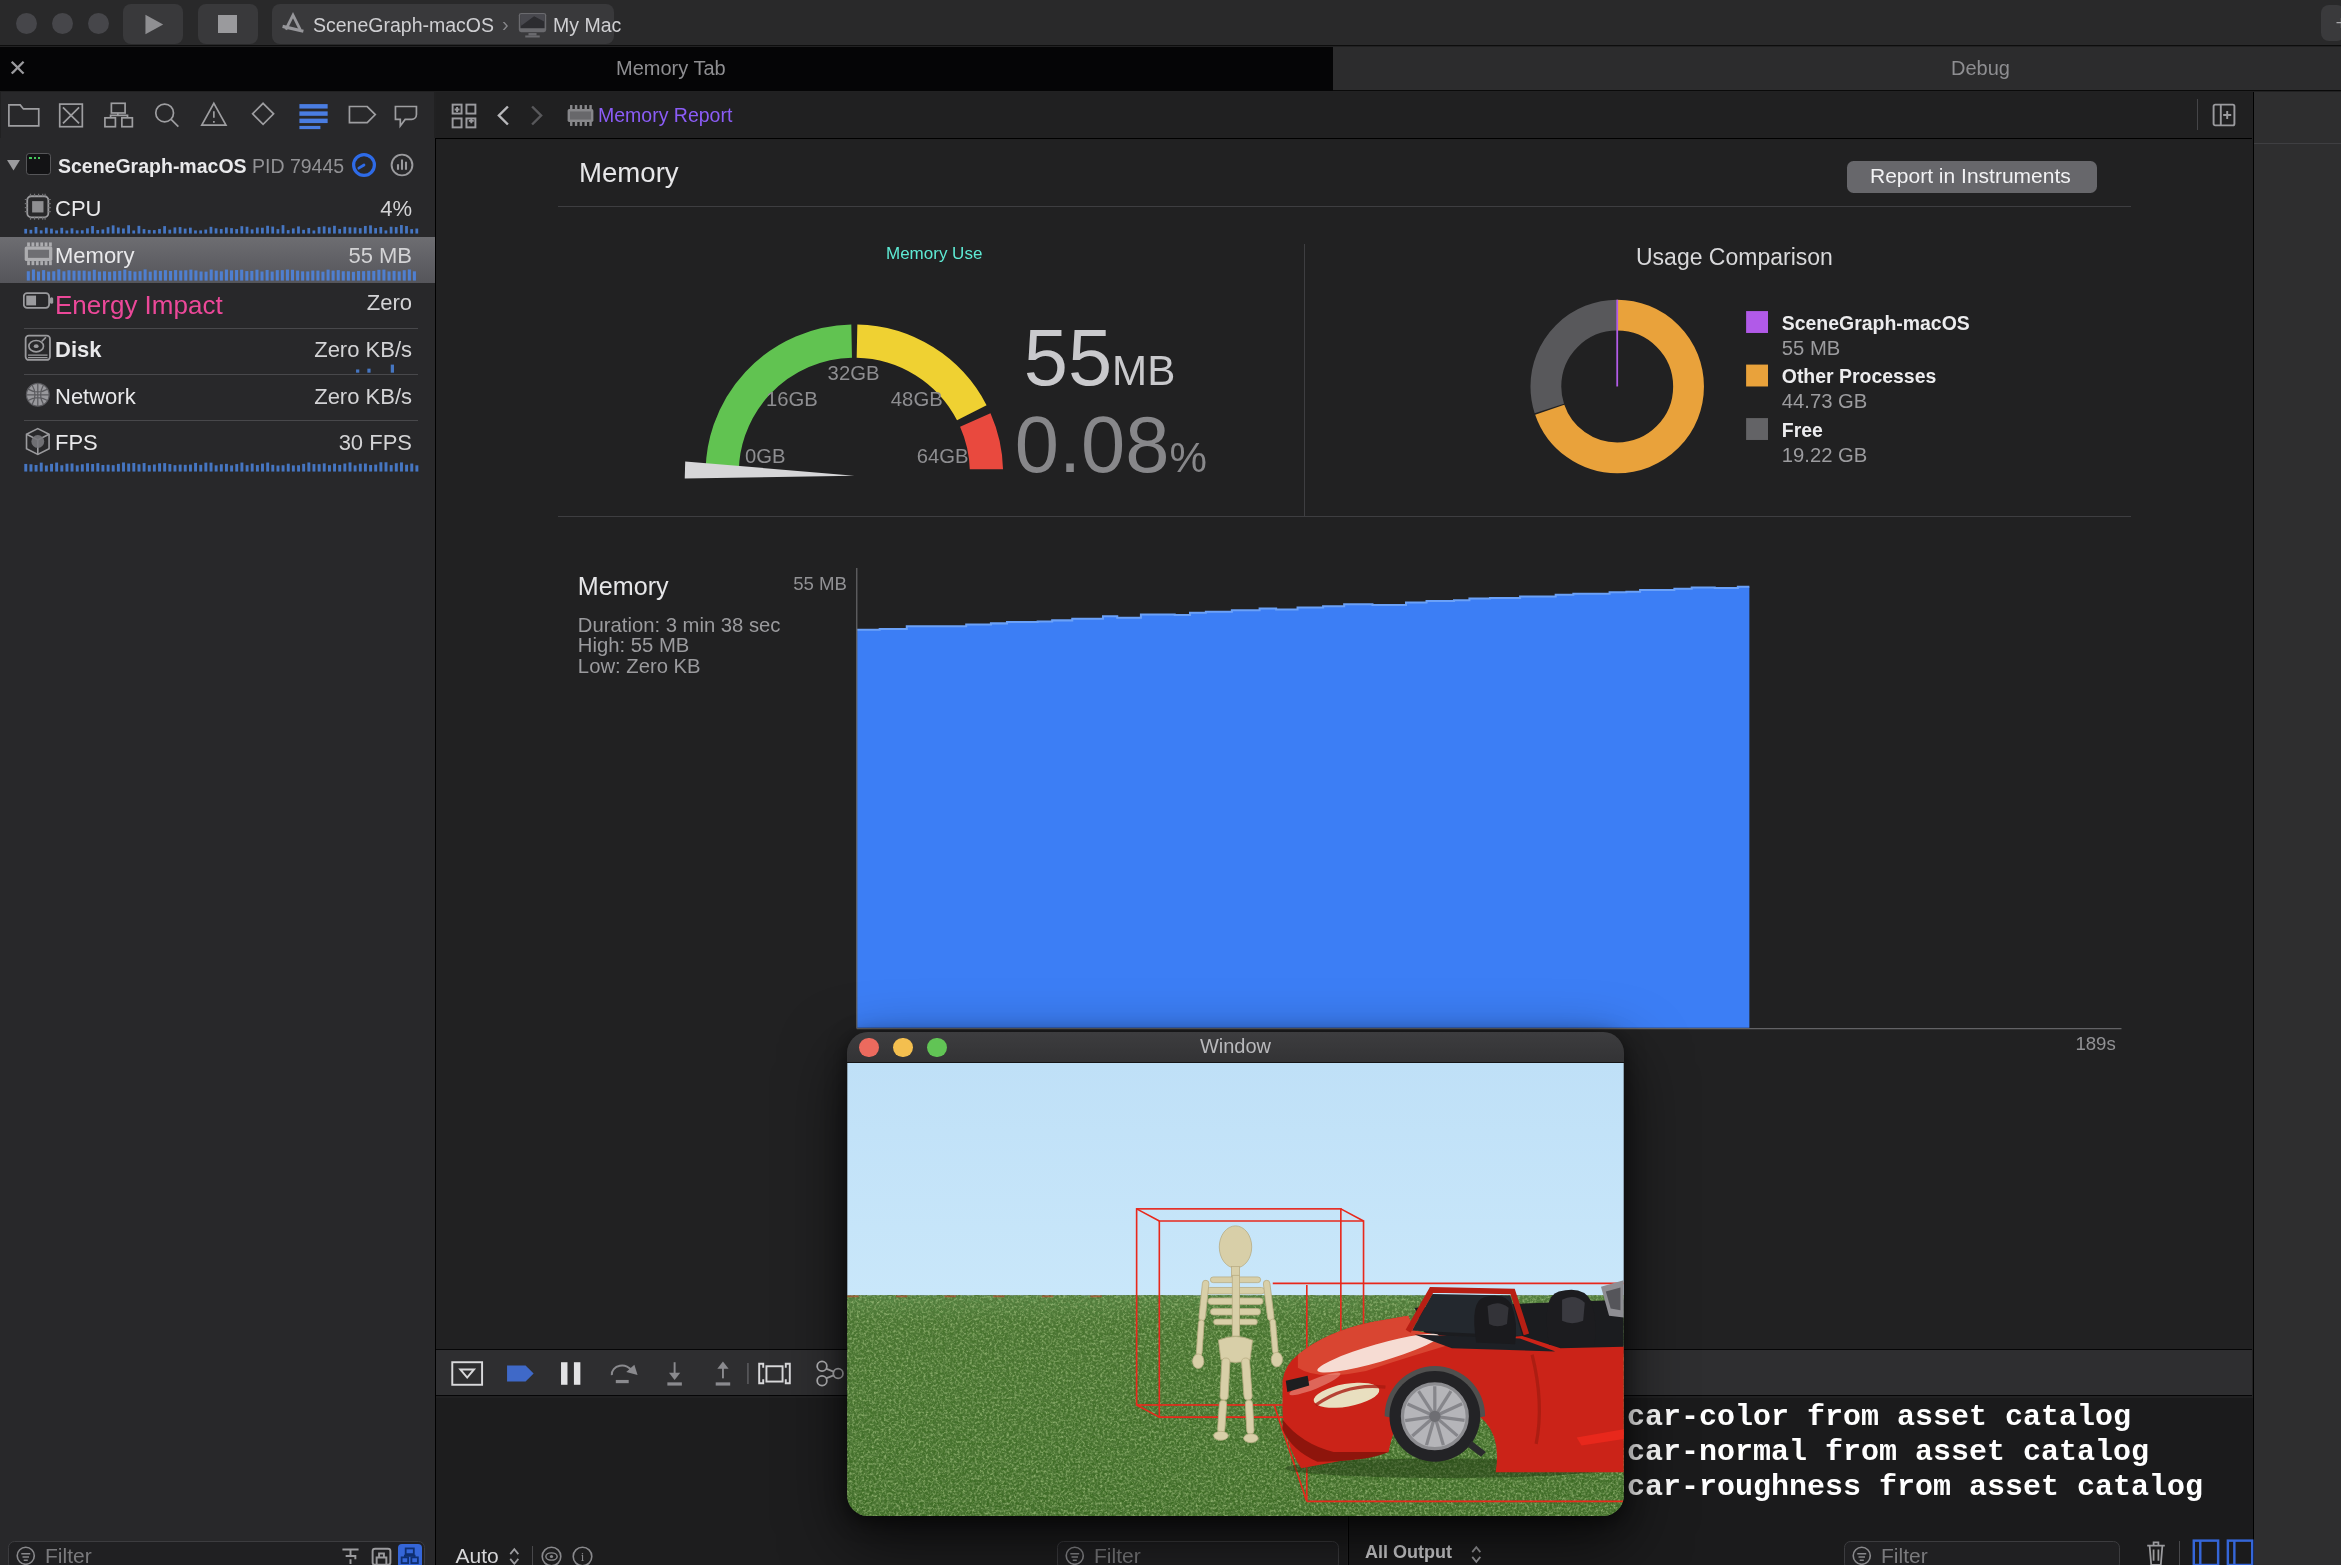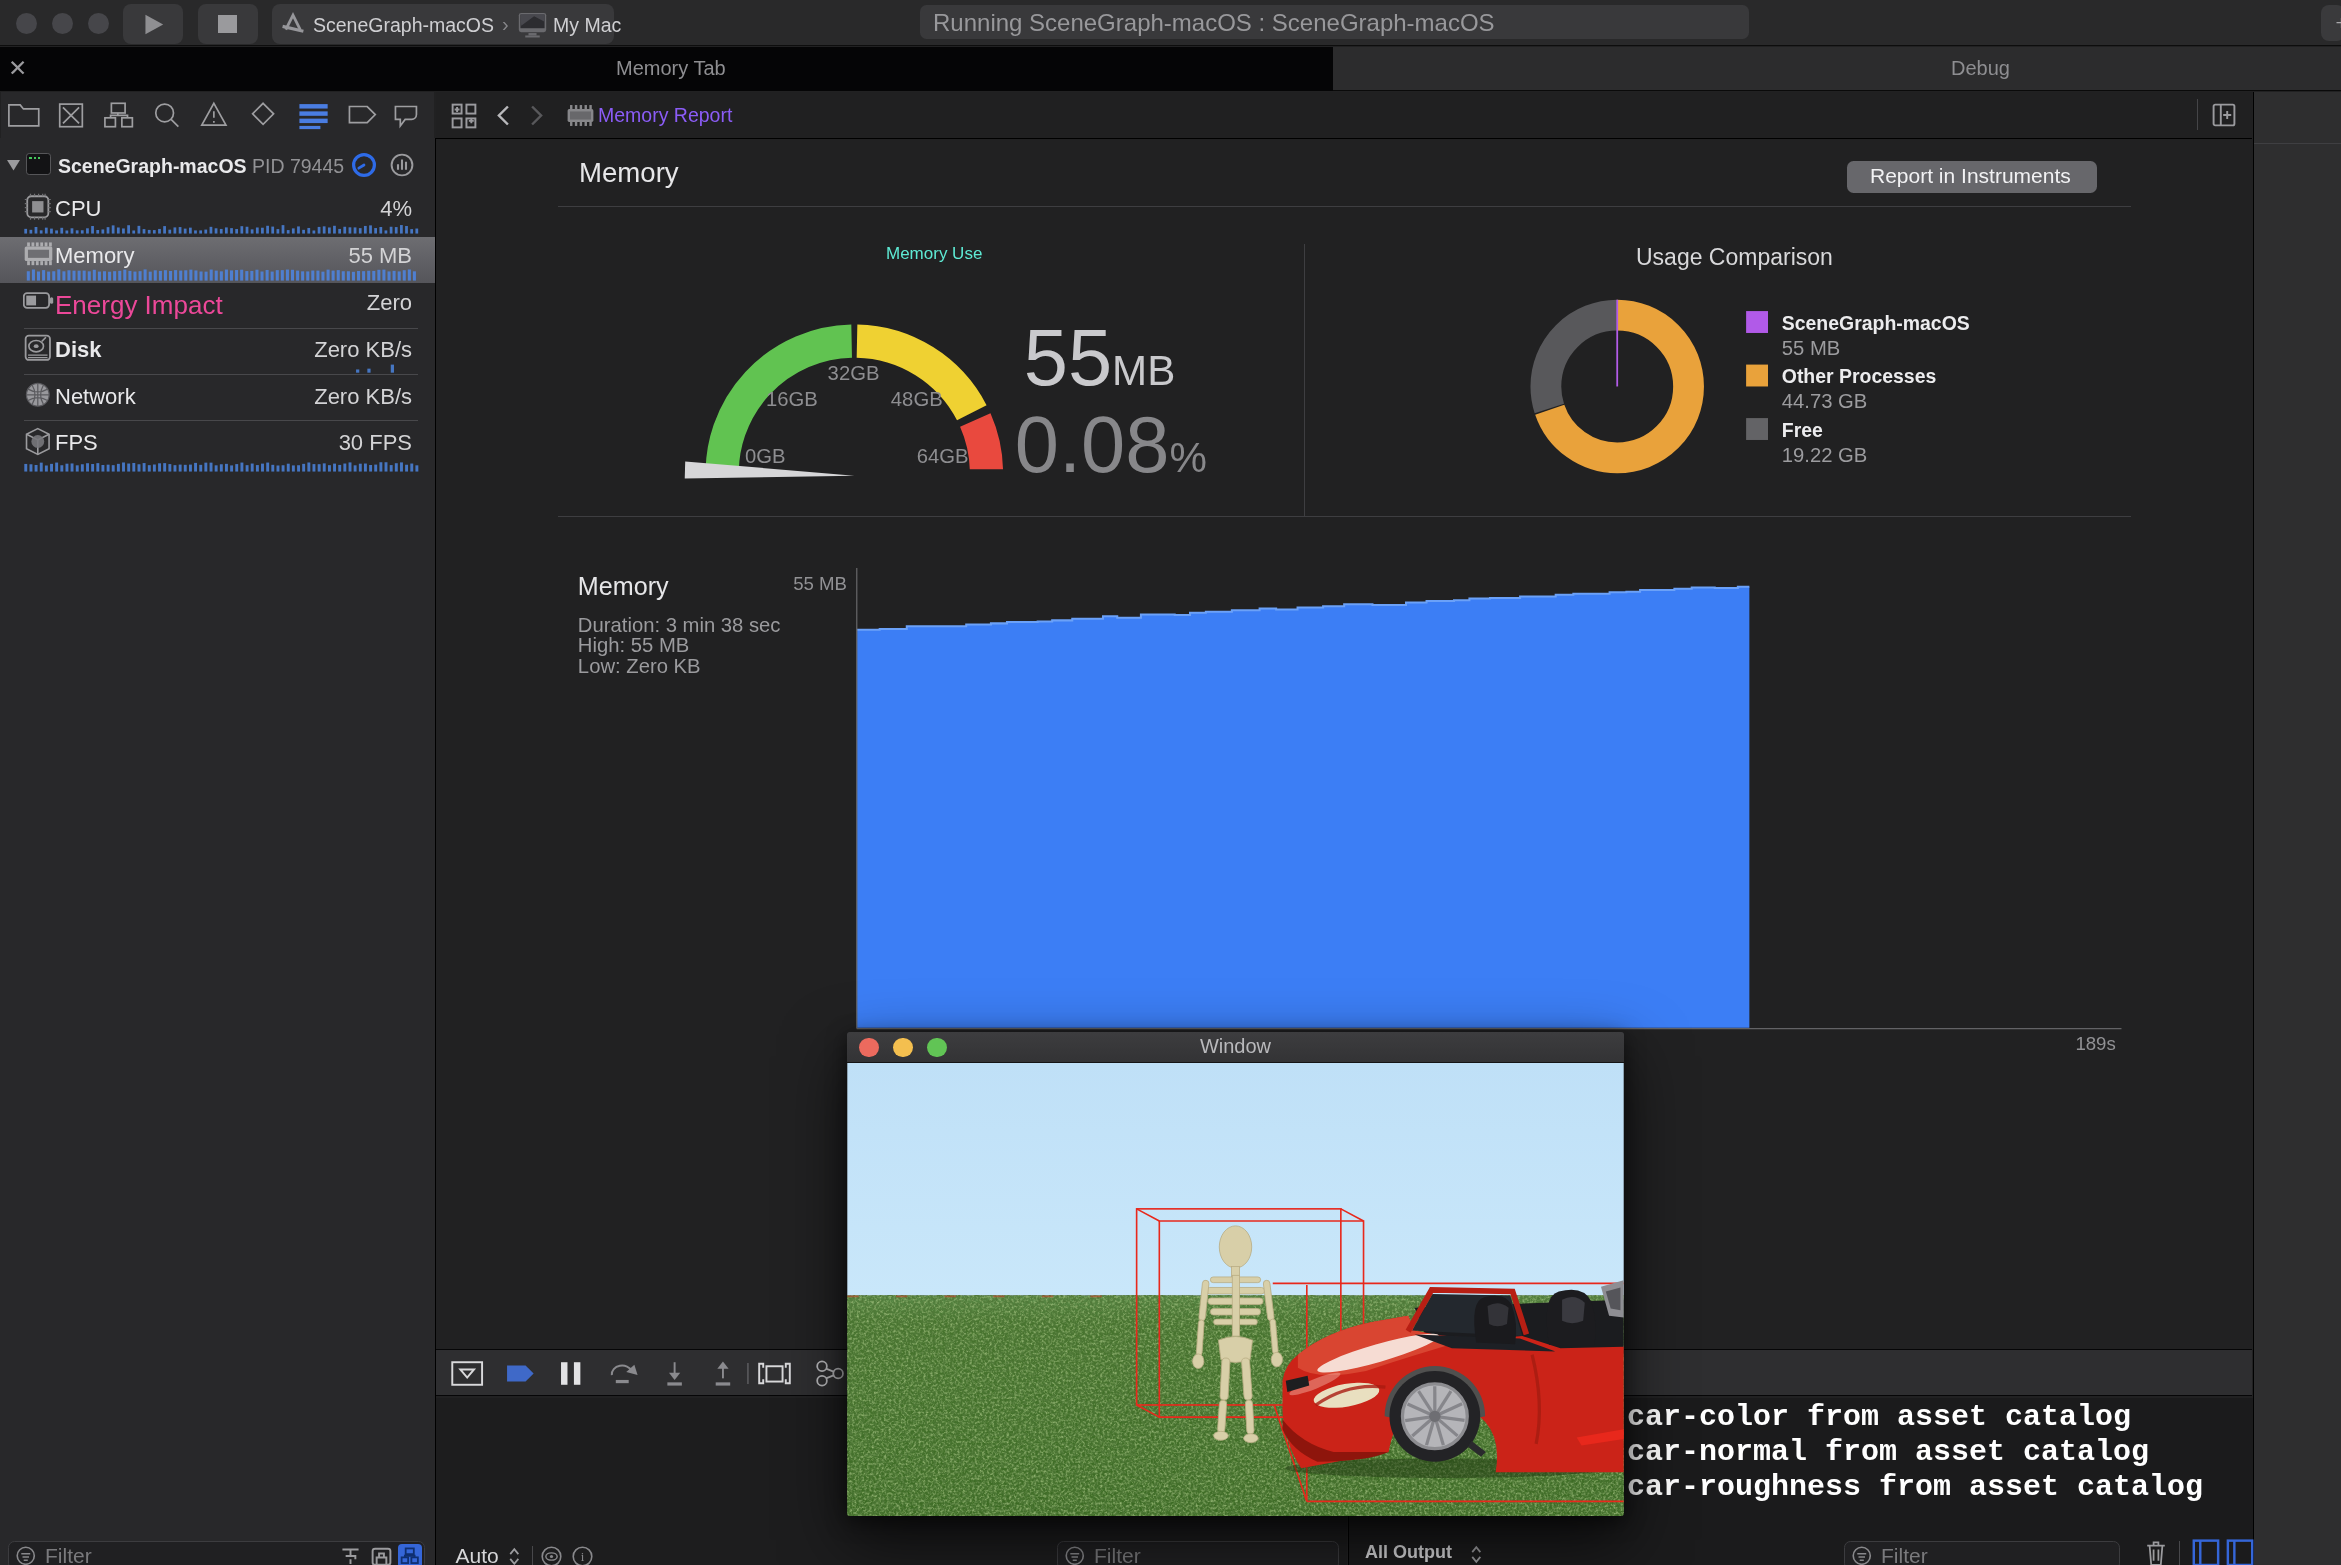--- a/index.html
+++ b/index.html
@@ -27,23 +27,20 @@
     <span class="abs" style="left:41px;top:9.7px;font-size:19.5px;color:#cfcfd2;white-space:nowrap">SceneGraph-macOS</span>
     <span class="abs" style="left:230px;top:9px;font-size:20px;color:#87878a">›</span>
     <svg class="abs" style="left:246px;top:8px" width="29" height="26" viewBox="0 0 36 32">
       <rect x="1" y="1" width="34" height="24" rx="3" fill="#6a6a6e"></rect>
       <rect x="3" y="3" width="30" height="17" fill="#2c2c30"></rect>
       <path d="M4 17 L20 5 L33 12 L33 3 L3 3 Z" fill="#48484e"></path>
       <rect x="13" y="26" width="10" height="3" fill="#6a6a6e"></rect>
       <rect x="9" y="29" width="18" height="2.5" fill="#6a6a6e"></rect>
     </svg>
     <span class="abs" style="left:281px;top:9.7px;font-size:19.5px;color:#cfcfd2;white-space:nowrap">My Mac</span>
-  </div>
-  <div class="abs" style="left:920px;top:4.9px;width:829px;height:34px;border-radius:6.5px;background:#39393b">
-    <span class="abs" style="left:13px;top:4px;font-size:24px;color:#98989b;white-space:nowrap">Running SceneGraph-macOS : SceneGraph-macOS</span>
   </div>
   <div class="abs" style="left:2321px;top:4.9px;width:24px;height:36px;border-radius:8px;background:#3a3a3c">
     <span class="abs" style="left:14.6px;top:5.7px;font-size:21px;color:#a8a8ab">+</span>
   </div>
 </div>
 
 <div class="abs" style="left:0;top:47px;width:2342px;height:44px;background:#2c2c2d;border-bottom:0.8px solid #0a0a0a">
   <div class="abs" style="left:0;top:0;width:1333px;height:44px;background:#050506">
     <span class="abs" style="left:8px;top:8px;font-size:23px;color:#9b9b9e">✕</span>
     <span class="abs" style="left:616px;top:9.7px;font-size:20px;color:#8e8e91">Memory Tab</span>
@@ -609,21 +606,21 @@
     <path d="M12 13 v14 M18 13 v14"></path>
   </svg>
   <div class="abs" style="left:830px;top:143px;width:0.8px;height:24px;background:#48484b"></div>
   <svg class="abs" style="left:843px;top:141px" width="62px" height="27.6" viewBox="0 0 76 34" stroke="#3566d8" stroke-width="3" fill="none">
     <rect x="2" y="2" width="30" height="30"></rect>
       <path d="M10 2 v30"></path>
     <rect x="44" y="2" width="30" height="30"></rect>
       <path d="M52 2 v30"></path>
   </svg>
 </div>
-<div class="abs" style="left:847px;top:1032px;width:777px;height:484px;border-radius:3px;box-shadow:0 24px 65px rgba(0,0,0,0.65),0 4.9px 19.5px rgba(0,0,0,0.5);overflow:hidden">
+<div class="abs" style="left:847px;top:1032px;width:777px;height:484px;border-radius:21px;box-shadow:0 24px 65px rgba(0,0,0,0.65),0 4.9px 19.5px rgba(0,0,0,0.5);overflow:hidden">
 <div class="abs" style="left:0;top:0;width:777px;height:31px;background:linear-gradient(#3d3d3f,#333335);border-bottom:0.8px solid #151515">
   <div class="abs" style="left:12px;top:5.7px;width:19.5px;height:19.5px;border-radius:50%;background:#ec6a5e"></div>
   <div class="abs" style="left:46px;top:5.7px;width:19.5px;height:19.5px;border-radius:50%;background:#f4bf4f"></div>
   <div class="abs" style="left:80px;top:5.7px;width:19.5px;height:19.5px;border-radius:50%;background:#61c455"></div>
   <span class="abs" style="left:0;top:3.2px;width:777px;text-align:center;font-size:20px;color:#b9b9bc">Window</span>
 </div>
 <svg class="abs" style="left:0;top:31px" width="777" height="453" viewBox="0 0 958 559">
 <defs>
  <linearGradient id="skyg" x1="0" y1="0" x2="0" y2="1">
    <stop offset="0" stop-color="#bfe0f7"></stop>

